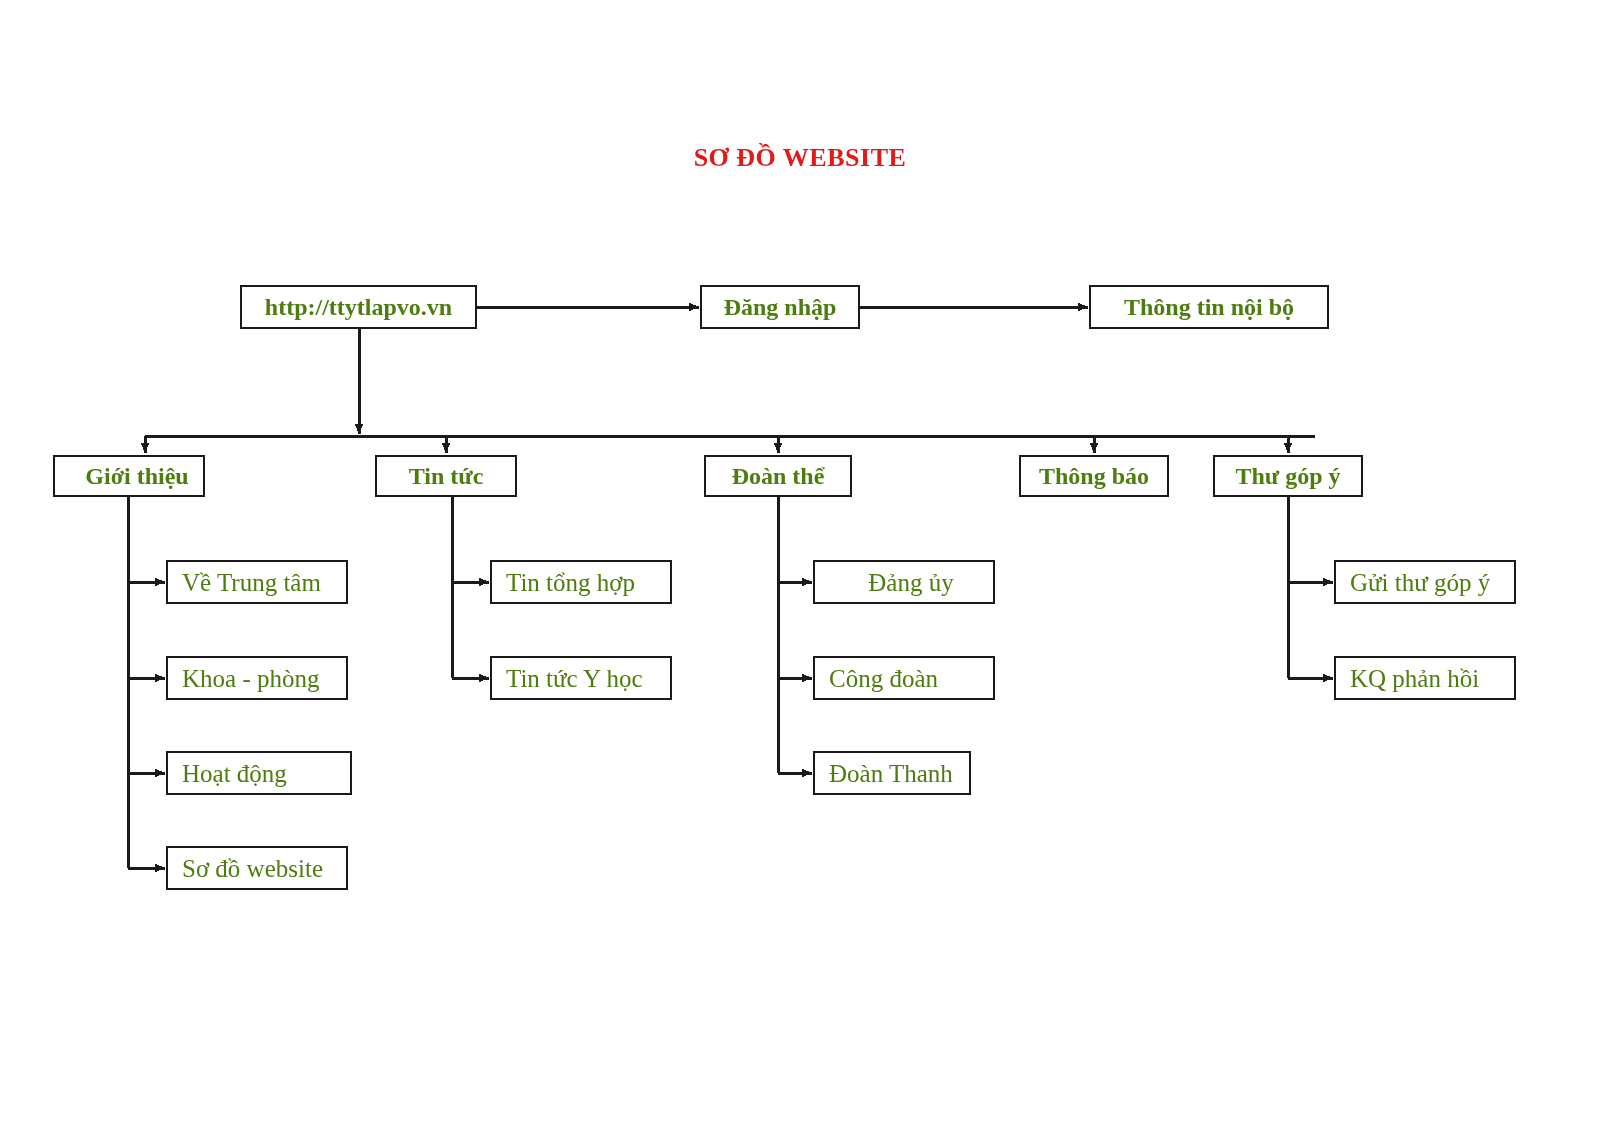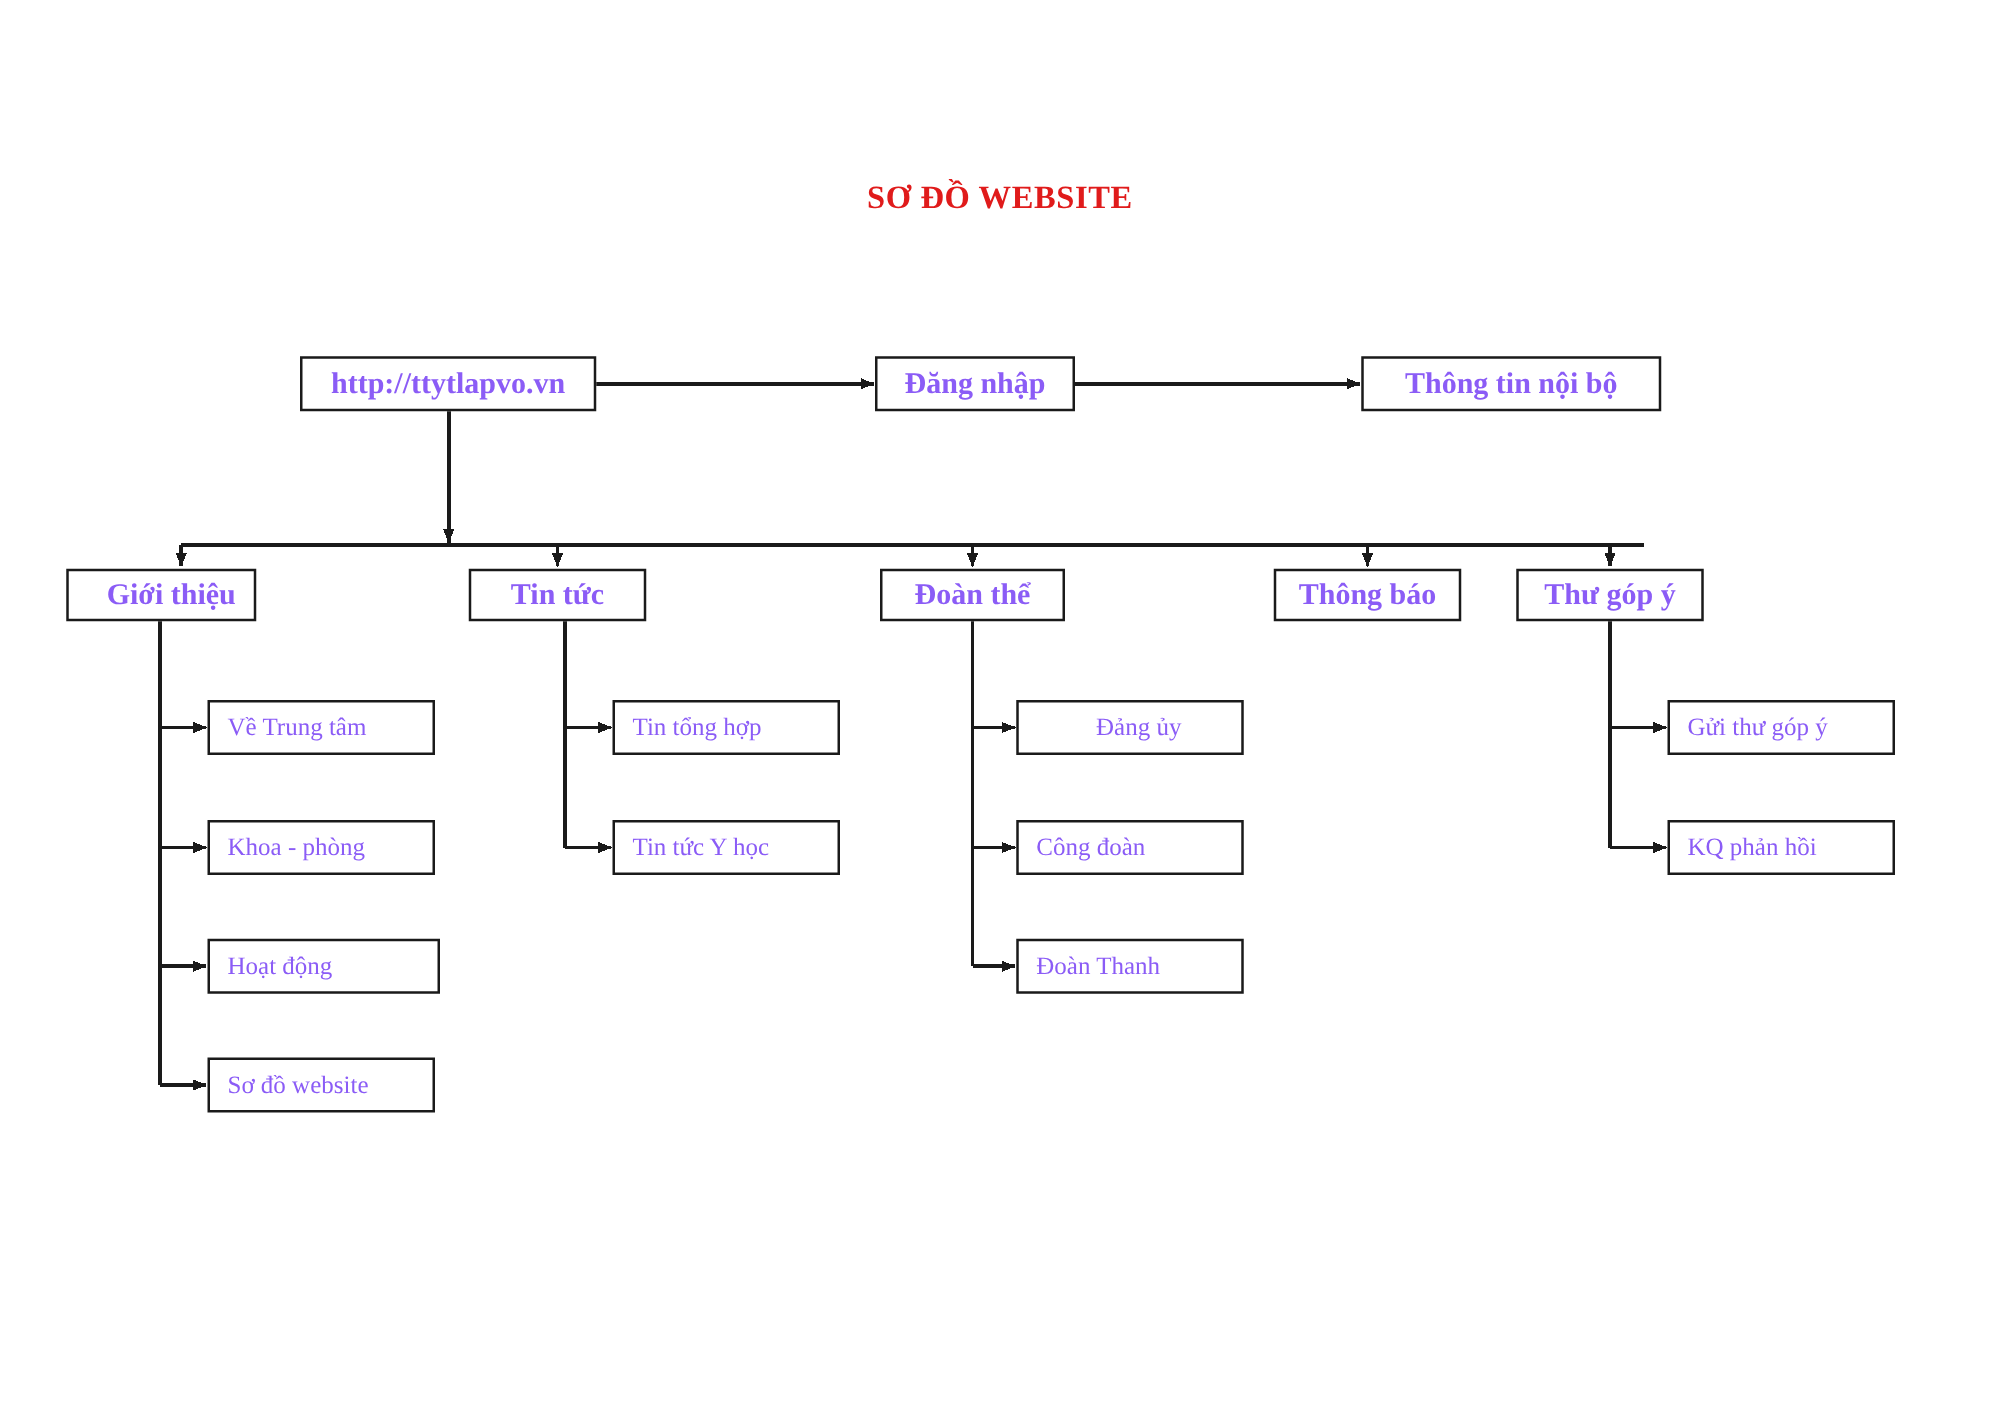--- a/index.html
+++ b/index.html
@@ -35,30 +35,30 @@
     white-space: nowrap;
   }
   .node {
     position: absolute;
     box-sizing: border-box;
     background: #ffffff;
     border: 2px solid #4d7c0f;
     display: flex;
     align-items: center;
     justify-content: center;
-    color: #8b5cf6;
+    color: #4d7c0f;
     line-height: 1;
   }
   .node.level1, .node.level2 {
     font-weight: bold;
     font-size: 24px;
   }
   .node.level3 {
     font-weight: normal;
-    font-size: 20px;
+    font-size: 25px;
     justify-content: flex-start;
     padding-left: 14px;
   }
   .node-label {
     display: block;
     white-space: nowrap;
   }
   svg line, svg path, svg polygon {
     shape-rendering: crispEdges;
   }
@@ -166,21 +166,21 @@
 <div class="node level3" id="node-news_c2" style="left: 490px; top: 656px; width: 182px; height: 44px; border-color: rgb(26, 26, 26); background: rgb(255, 255, 255);">
   <span class="node-label">Tin tức Y học</span>
 </div>
 
 <div class="node level3" id="node-org_c1" style="left: 813px; top: 560px; width: 182px; height: 44px; border-color: rgb(26, 26, 26); background: rgb(255, 255, 255); justify-content: center;">
   <span class="node-label">Đảng ủy</span>
 </div>
 <div class="node level3" id="node-org_c2" style="left: 813px; top: 656px; width: 182px; height: 44px; border-color: rgb(26, 26, 26); background: rgb(255, 255, 255);">
   <span class="node-label">Công đoàn</span>
 </div>
-<div class="node level3" id="node-org_c3" style="left: 813px; top: 751px; width: 182px; height: 44px; border-color: rgb(26, 26, 26); background: rgb(255, 255, 255); align-items: center;">
+<div class="node level3" id="node-org_c3" style="left: 813px; top: 751px; width: 158px; height: 44px; border-color: rgb(26, 26, 26); background: rgb(255, 255, 255); align-items: center;">
   <span class="node-label">Đoàn Thanh</span>
 </div>
 
 <div class="node level3" id="node-fb_c1" style="left: 1334px; top: 560px; width: 182px; height: 44px; border-color: rgb(26, 26, 26); background: rgb(255, 255, 255);">
   <span class="node-label">Gửi thư góp ý</span>
 </div>
 <div class="node level3" id="node-fb_c2" style="left: 1334px; top: 656px; width: 182px; height: 44px; border-color: rgb(26, 26, 26); background: rgb(255, 255, 255);">
   <span class="node-label">KQ phản hồi</span>
 </div>
 

